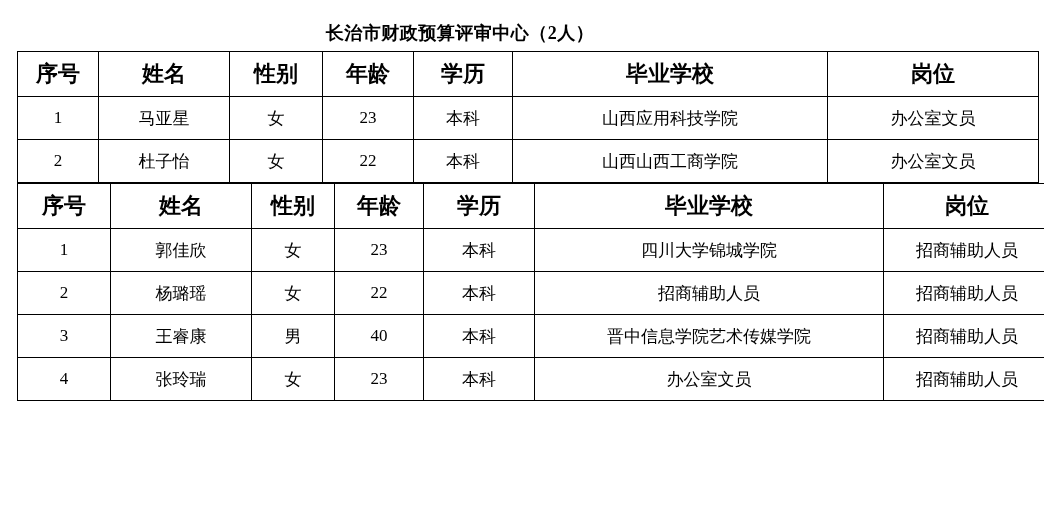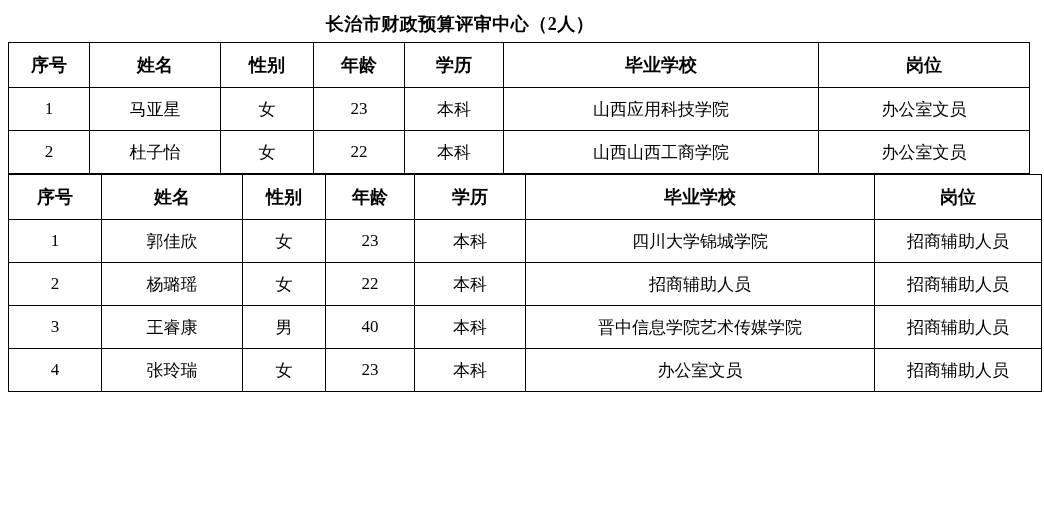--- a/index.html
+++ b/index.html
@@ -10,21 +10,21 @@
   body {
     width: 1044px;
     height: 512px;
     font-family: "Liberation Serif", "DejaVu Serif", serif;
     color: #000000;
     overflow: hidden;
   }
   .page {
     width: 920px;
     box-sizing: border-box;
-    padding: 8px;
+    padding: 17px;
   }
   .section-title {
     text-align: center;
     font-family: "Liberation Serif", "DejaVu Serif", serif;
     font-weight: bold;
     font-size: 18px;
     letter-spacing: 0.5px;
     line-height: 1.0;
   }
   .title-1 { padding-top: 7px; padding-bottom: 9px; }
@@ -40,21 +40,21 @@
     border: 1px solid #000000;
     text-align: center;
     vertical-align: middle;
     font-size: 17px;
     font-family: "Liberation Serif", "DejaVu Serif", serif;
     padding: 0;
   }
   table.grid thead th {
     font-weight: bold;
     height: 44px;
-    font-size: 18px;
+    font-size: 22px;
   }
   table.grid tbody td {
     font-weight: normal;
     height: 42px;
   }
 
   
   .t1 { width: 1014px; }
   .t1 .c0 { width: 80px; }
   .t1 .c1 { width: 130px; }

